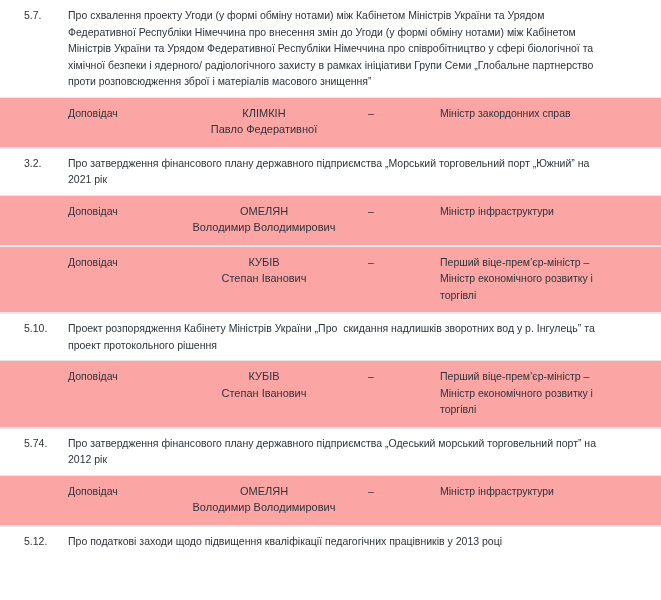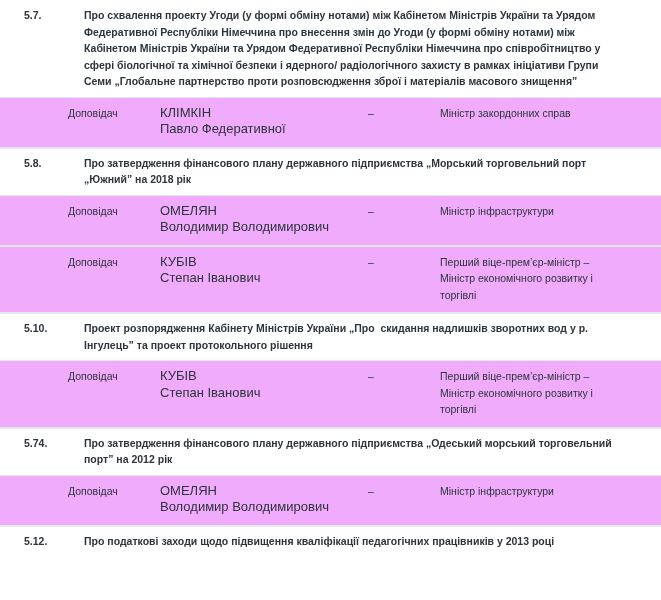--- a/index.html
+++ b/index.html
@@ -21,21 +21,20 @@
     flex-direction: column;
   }
 
   
   .item-row {
     display: flex;
     align-items: flex-start;
     background: #ffffff;
     padding: 6px 0 7px 0;
     border-top: 1px solid #e3e8ee;
-    font-weight: bold;
   }
   .item-row.first {
     border-top: none;
     padding-top: 7px;
   }
   .item-num {
     width: 68px;
     flex: 0 0 68px;
     padding-left: 24px;
     font-size: 10.5px;
@@ -43,49 +42,49 @@
     color: #2e343b;
     white-space: nowrap;
   }
   .item-text {
     flex: 1 1 auto;
     padding-right: 46px;
     font-size: 10.5px;
     line-height: 16.5px;
     color: #2e343b;
     white-space: pre-wrap;
-    margin-left: 16px;
   }
 
   
   .speaker-row {
     display: flex;
     align-items: flex-start;
-    background: #f0abfc;
+    background: #fca5a5;
     padding: 7px 0 9px 0;
     border-top: 1px solid #e3e8ee;
     border-bottom: 1px solid #e3e8ee;
   }
   .sp-spacer {
     width: 68px;
     flex: 0 0 68px;
   }
   .sp-role {
     width: 92px;
     flex: 0 0 92px;
     font-size: 10.5px;
     line-height: 16.5px;
     color: #2e343b;
   }
   .sp-person {
     width: 208px;
     flex: 0 0 208px;
-    font-size: 13px;
+    font-size: 11px;
     line-height: 16.5px;
     color: #2e343b;
+    text-align: center;
   }
   .sp-person .surname { display: block; }
   .sp-person .given { display: block; }
   .sp-dash {
     width: 72px;
     flex: 0 0 72px;
     font-size: 10.5px;
     line-height: 16.5px;
     color: #2e343b;
   }
@@ -110,22 +109,22 @@
       <div class="sp-spacer"></div>
       <div class="sp-role">Доповідач</div>
       <div class="sp-person">
         <span class="surname">КЛІМКІН</span>
         <span class="given">Павло Федеративної</span>
       </div>
       <div class="sp-dash">–</div>
       <div class="sp-post">Міністр закордонних справ</div>
     </div>
     <div class="item-row">
-      <div class="item-num">5.8.</div>
-      <div class="item-text">Про затвердження фінансового плану державного підприємства „Морський торговельний порт „Южний” на 2018 рік</div>
+      <div class="item-num">3.2.</div>
+      <div class="item-text">Про затвердження фінансового плану державного підприємства „Морський торговельний порт „Южний” на 2021 рік</div>
     </div>
     <div class="speaker-row">
       <div class="sp-spacer"></div>
       <div class="sp-role">Доповідач</div>
       <div class="sp-person">
         <span class="surname">ОМЕЛЯН</span>
         <span class="given">Володимир Володимирович</span>
       </div>
       <div class="sp-dash">–</div>
       <div class="sp-post">Міністр інфраструктури</div>

